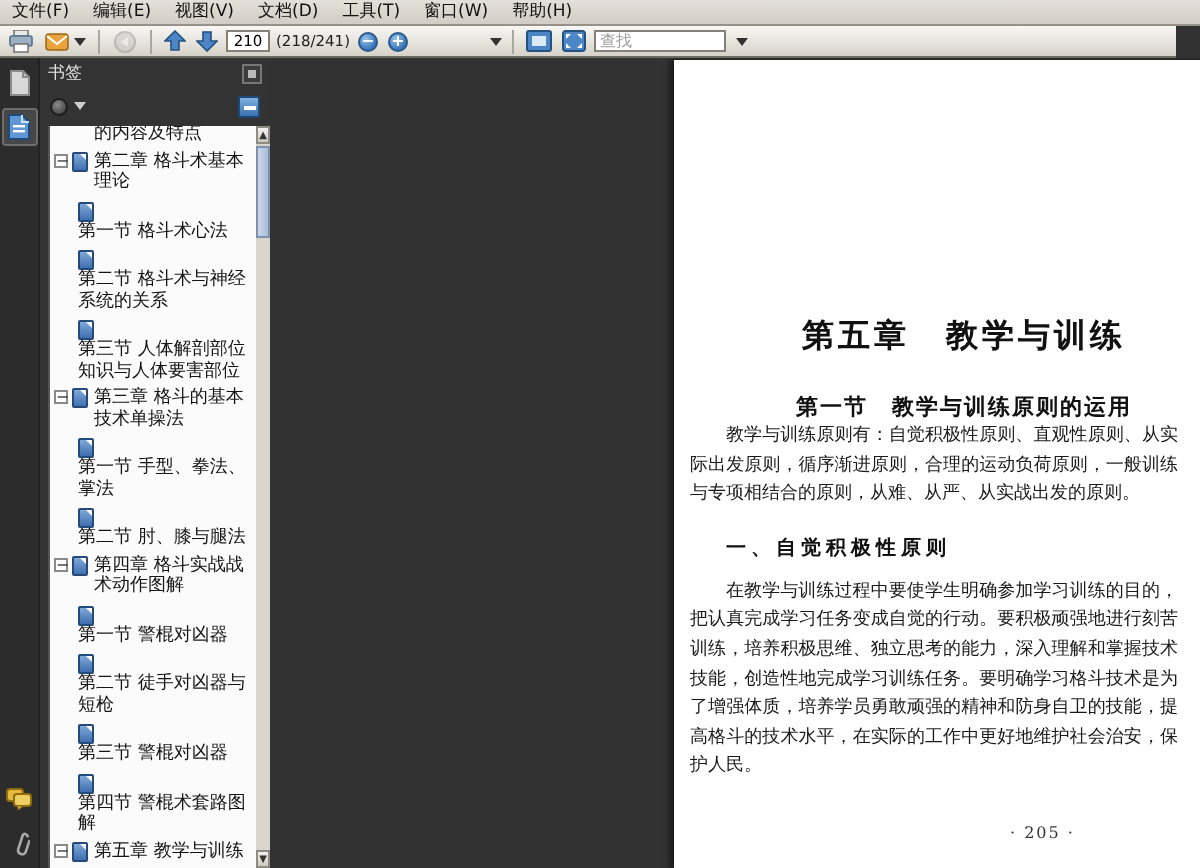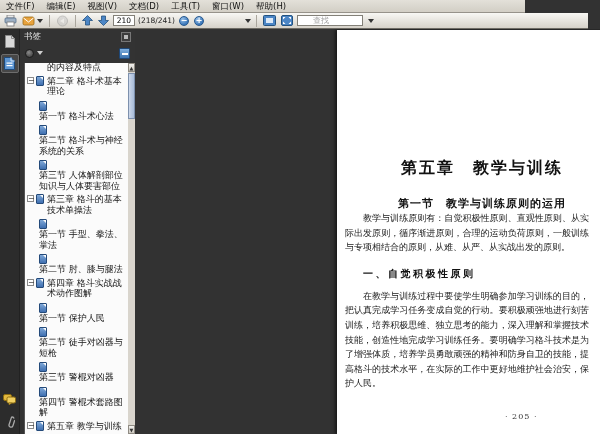--- a/index.html
+++ b/index.html
@@ -1,36 +1,36 @@
 <!DOCTYPE html>
 <html><head>
 <meta charset="utf-8">
 <style>
   * { margin:0; padding:0; box-sizing:border-box; }
   html,body { width:600px; height:434px; overflow:hidden; }
   body { font-family:"DejaVu Sans","Liberation Sans",sans-serif; background:#323232; position:relative; }
 
   
-  .menubar { position:absolute; left:0; top:0; width:525px; height:13px;
+  .menubar { position:absolute; left:0; top:0; width:600px; height:13px;
     background:linear-gradient(#e3e0d9,#d2cec5); border-bottom:1px solid #96928a;
     display:flex; align-items:center; font-size:8.5px; color:#111; }
   .menu-item { padding:0 6px; height:12px; line-height:12px; cursor:default; }
 
   
   .toolbar { position:absolute; left:0; top:13px; width:588px; height:16px;
     background:linear-gradient(#f8f7f4,#d6d2c9); border-bottom:1px solid #6e6b64;
     display:flex; align-items:center; padding:0 3px; gap:3px; }
   .tb-sep { width:1px; height:12px; background:#aaa69d; margin:0 2px; }
   .tb-btn { display:flex; align-items:center; height:14px; padding:0 1px; }
   .caret { width:0; height:0; border-left:3px solid transparent; border-right:3px solid transparent; border-top:4px solid #333; margin-left:2px; }
   .pgbox { width:22px; height:11px; border:1px solid #838078; background:#fff; font-size:7.5px; text-align:center; font-family:"DejaVu Sans",sans-serif; }
   .pgcount { font-size:7.5px; color:#222; white-space:nowrap; }
   .orb { width:10px; height:10px; border-radius:50%; background:radial-gradient(circle at 35% 30%,#9cc3ea,#3a76b8 70%); border:1px solid #28598f; color:#fff; font-size:8px; line-height:8px; text-align:center; font-weight:bold; }
   .zoombox { width:32px; height:11px; border:1px solid #838078; background:#fff; font-size:7.5px; padding:0 2px; display:flex; align-items:center;margin-top:28px; }
-  .findbox { width:66px; height:11px; border:1px solid #838078; background:#fff; font-size:8px; color:#999; padding:0 15px; font-family:Liberation Sans, sans-serif; }
+  .findbox { width:66px; height:11px; border:1px solid #838078; background:#fff; font-size:8px; color:#999; padding:0 2px; font-family:Liberation Sans, sans-serif; }
   .findbox::placeholder { color:#a0a0a0; }
 
   
   .main { position:absolute; left:0; top:29px; width:600px; height:405px;padding-left:36px; }
 
   
   .navstrip { position:absolute; left:0; top:0; width:20px; height:405px; background:#2c2c2c; border-right:1px solid #222; display:flex; flex-direction:column; align-items:center; }
   .tabbtn { width:18px; height:19px; display:flex; align-items:center; justify-content:center; margin-top:3px; border-radius:2px; }
   .tabbtn.active { background:#474747; border:1px solid #6d6d6d; }
   .strip-spacer { flex:1; }
@@ -69,21 +69,21 @@
   .sb-thumb { position:absolute; left:0; top:10px; width:7px; height:46px; background:linear-gradient(90deg,#cdd8ea,#a8bcd8); border:1px solid #7d90ad; }
 
   
   .canvas { position:absolute; left:135px; top:0; width:465px; height:405px; background:#323232; overflow:hidden; }
   .pdf-page { position:absolute; left:202px; top:1px; width:290px; height:404px; background:#ffffff; box-shadow:-2px 0 3px rgba(0,0,0,.55); }
   .chapter-title { margin-top:128px; text-align:center; font-size:16px; font-weight:bold; letter-spacing:2px; color:#111; font-family:"DejaVu Sans",sans-serif; }
   .section-title { margin-top:17px; text-align:center; font-size:11px; font-weight:bold; letter-spacing:1px; color:#111; font-family:"DejaVu Sans",sans-serif; }
   .para { margin-left:8px; width:244px; font-size:9px; line-height:14.6px; text-align:justify; text-indent:18px; color:#1a1a1a; font-family:"DejaVu Serif","Liberation Serif",serif; }
   .para1 { }
   .sub-heading { margin:12px 0 0 26px; font-size:10px; font-weight:bold; letter-spacing:2.5px; color:#111; font-family:"DejaVu Sans",sans-serif; }
-  .para2 { margin-top:8px; }
+  .para2 { margin-top:8px;font-family:Liberation Mono, monospace; }
   .pageno { position:absolute; bottom:13px; left:168px; font-size:8px; letter-spacing:1px; color:#333; font-family:"DejaVu Serif",serif; }
 
   svg { display:block; }
 </style>
 </head>
 <body>
 
 <div class="app">
 
   <div class="menubar">
@@ -241,21 +241,21 @@
             <span class="bmlabel">第二节 肘、膝与腿法</span>
           </div>
           <div class="bm level1">
             <span class="expander">−</span>
             <span class="bmicon"></span>
             <span class="bmlabel">第四章 格斗实战战术动作图解</span>
           </div>
           <div class="bm level2">
             <span class="exp-spacer"></span>
             <span class="bmicon"></span>
-            <span class="bmlabel">第一节 保护人民</span>
+            <span class="bmlabel">第一节 警棍对凶器</span>
           </div>
           <div class="bm level2">
             <span class="exp-spacer"></span>
             <span class="bmicon"></span>
             <span class="bmlabel">第二节 徒手对凶器与短枪</span>
           </div>
           <div class="bm level2">
             <span class="exp-spacer"></span>
             <span class="bmicon"></span>
             <span class="bmlabel">第三节 警棍对凶器</span>

